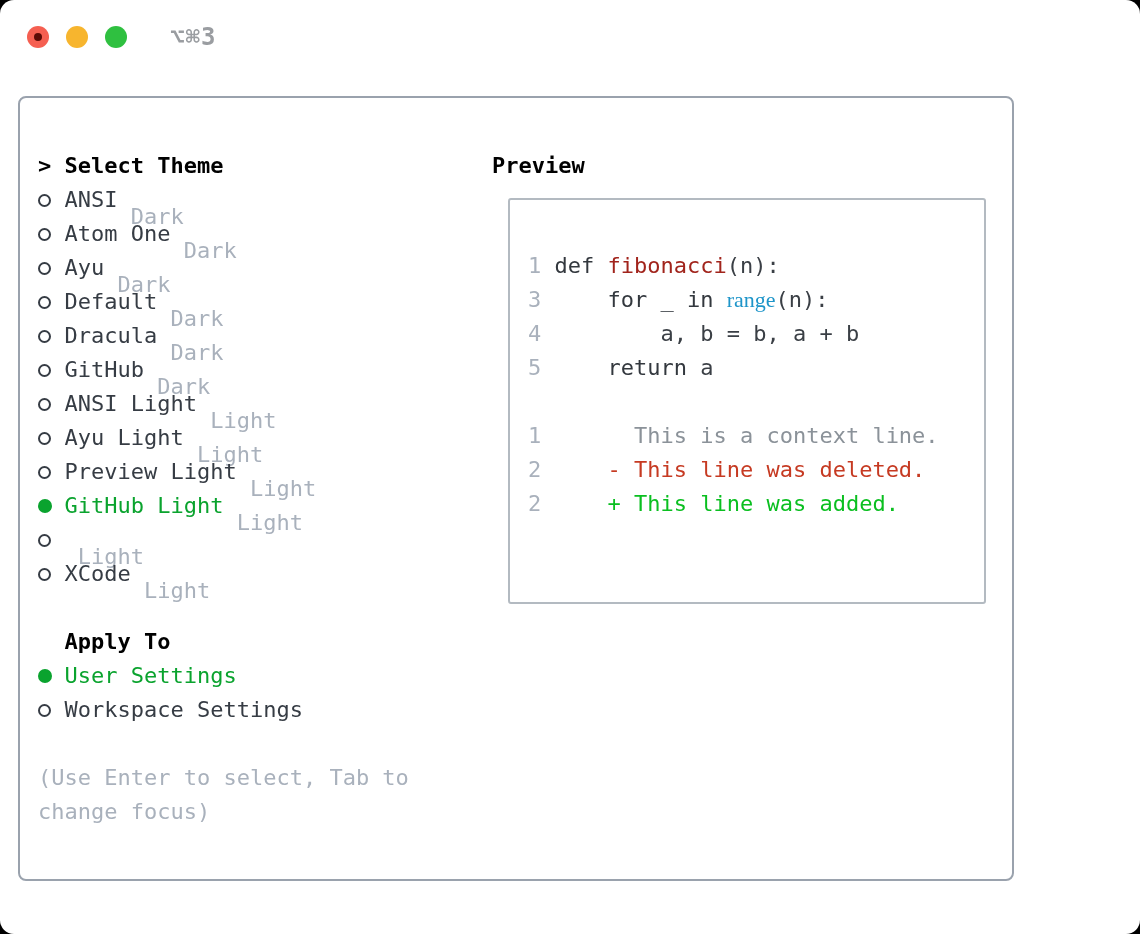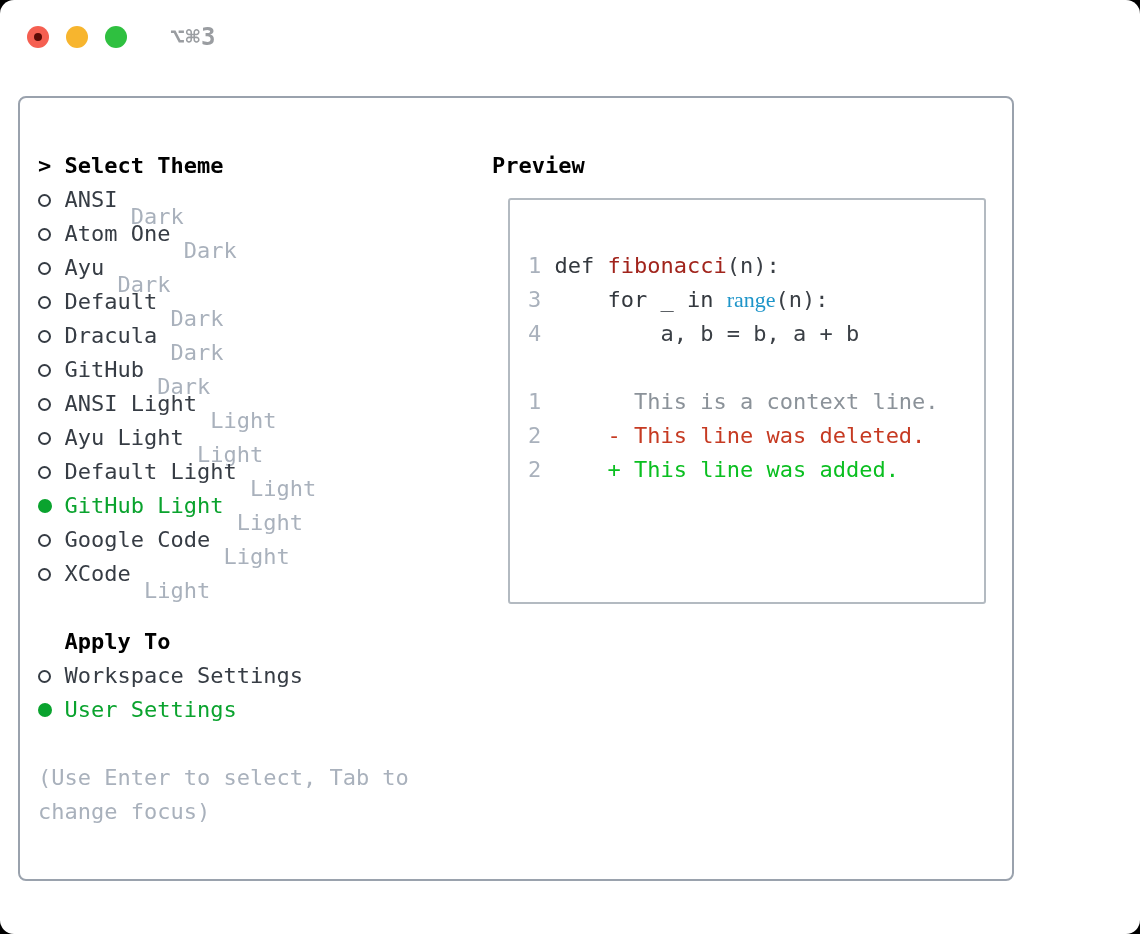--- a/index.html
+++ b/index.html
@@ -86,51 +86,52 @@
 
       <div id="theme-list">
           <div class="row"><span class="cell"><span class="radio"></span></span><span class="tname">ANSI</span><span class="tvariant">Dark</span></div>
           <div class="row"><span class="cell"><span class="radio"></span></span><span class="tname">Atom One</span><span class="tvariant">Dark</span></div>
           <div class="row"><span class="cell"><span class="radio"></span></span><span class="tname">Ayu</span><span class="tvariant">Dark</span></div>
           <div class="row"><span class="cell"><span class="radio"></span></span><span class="tname">Default</span><span class="tvariant">Dark</span></div>
           <div class="row"><span class="cell"><span class="radio"></span></span><span class="tname">Dracula</span><span class="tvariant">Dark</span></div>
           <div class="row"><span class="cell"><span class="radio"></span></span><span class="tname">GitHub</span><span class="tvariant">Dark</span></div>
           <div class="row"><span class="cell"><span class="radio"></span></span><span class="tname">ANSI Light</span><span class="tvariant">Light</span></div>
           <div class="row"><span class="cell"><span class="radio"></span></span><span class="tname">Ayu Light</span><span class="tvariant">Light</span></div>
-          <div class="row"><span class="cell"><span class="radio"></span></span><span class="tname">Default Light</span><span class="tvariant">Light</span></div>
+          <div class="row"><span class="cell"><span class="radio"></span></span><span class="tname">Preview Light</span><span class="tvariant">Light</span></div>
           <div class="row"><span class="cell"><span class="radio filled"></span></span><span class="tname sel">GitHub Light</span><span class="tvariant">Light</span></div>
-          <div class="row"><span class="cell"><span class="radio"></span></span><span class="tname">Google Code</span><span class="tvariant">Light</span></div>
+          <div class="row"><span class="cell"><span class="radio"></span></span><span class="tvariant">Light</span></div>
           <div class="row"><span class="cell"><span class="radio"></span></span><span class="tname">XCode</span><span class="tvariant">Light</span></div>
         </div>
 
       <div class="spacer"></div>
 
       <div class="row">
         <span class="cell"></span>
         <span class="header-text">Apply To</span>
       </div>
 
       <div id="apply-list">
+          <div class="row"><span class="cell"><span class="radio filled"></span></span><span class="tname sel">User Settings</span></div>
           <div class="row"><span class="cell"><span class="radio"></span></span><span class="tname">Workspace Settings</span></div>
-          <div class="row"><span class="cell"><span class="radio filled"></span></span><span class="tname sel">User Settings</span></div>
         </div>
 
       <div class="spacer"></div>
 
       <div class="row hint-line">(Use Enter to select, Tab to</div>
       <div class="row hint-line">change focus)</div>
     </div>
 
     <div class="row preview-label">Preview</div>
 
     <div class="preview-box">
       <div class="code" id="preview-code">
           <div class="pline"><span class="ln">1 </span><span class="tok-keyword">def </span><span class="tok-function">fibonacci</span><span class="tok-plain">(n):</span></div>
           <div class="pline"><span class="ln">3 </span><span class="tok-plain">    </span><span class="tok-keyword">for</span><span class="tok-plain"> _ </span><span class="tok-keyword">in</span><span class="tok-plain"> </span><span class="tok-builtin">range</span><span class="tok-plain">(n):</span></div>
           <div class="pline"><span class="ln">4 </span><span class="tok-plain">        a, b = b, a + b</span></div>
+          <div class="pline"><span class="ln">5 </span><span class="tok-plain">    </span><span class="tok-keyword">return</span><span class="tok-plain"> a</span></div>
           <div class="pline"><span class="ln">  </span></div>
           <div class="pline"><span class="ln">1 </span><span class="tok-context">      This is a context line.</span></div>
           <div class="pline"><span class="ln">2 </span><span class="tok-deleted">    - This line was deleted.</span></div>
           <div class="pline"><span class="ln">2 </span><span class="tok-added">    + This line was added.</span></div>
         </div>
     </div>
 
   </div>
 </div>
 

